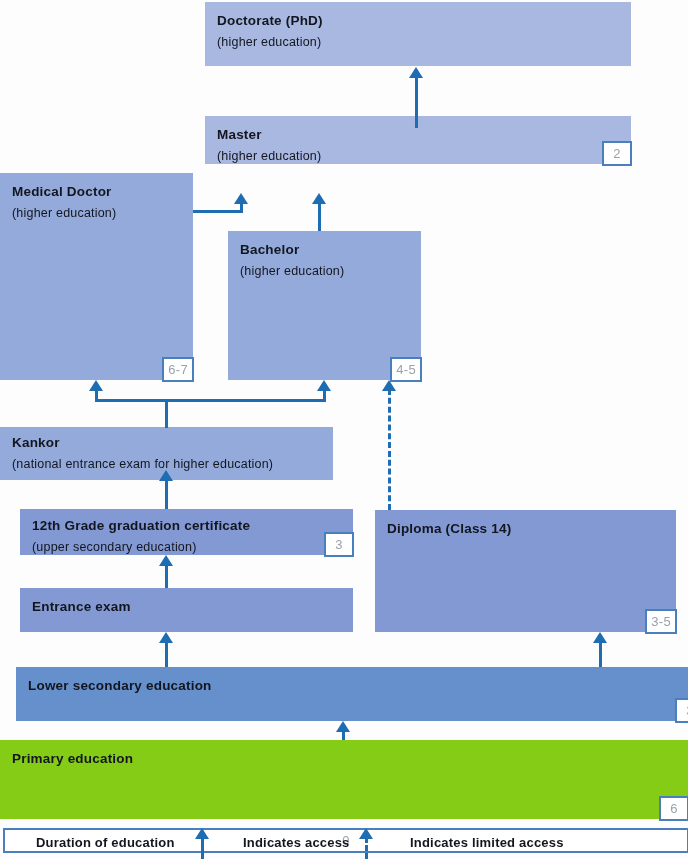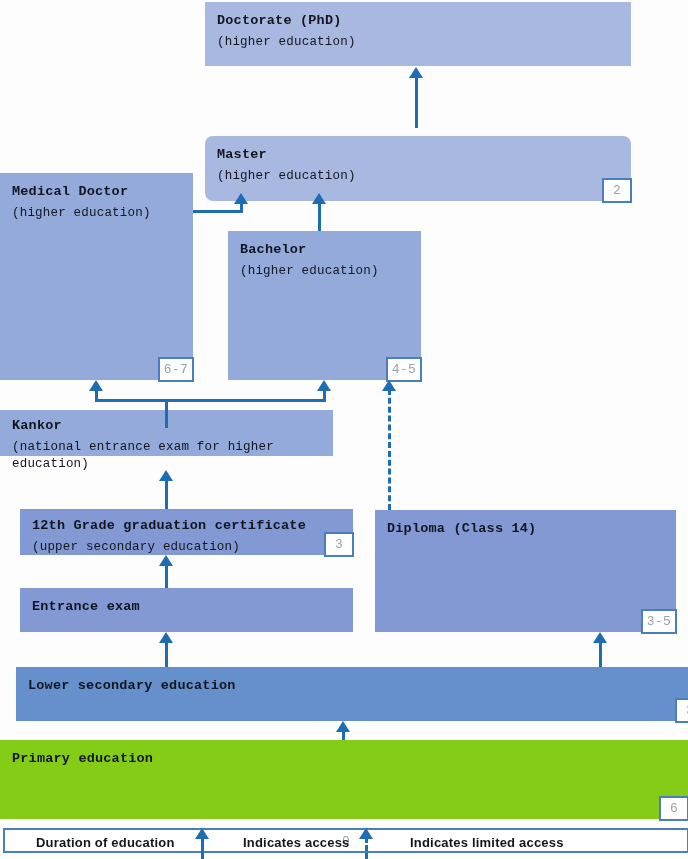--- a/index.html
+++ b/index.html
@@ -1,33 +1,33 @@
 <!DOCTYPE html>
 <html><head>
 <meta charset="utf-8">
 <style>
   html,body{margin:0;padding:0;background:#fdfdfe;}
   body{font-family:"Liberation Sans", sans-serif;}
   #stage{position:relative;width:688px;height:859px;background:#fdfdfe;overflow:hidden;}
 
-  .node{position:absolute;box-sizing:border-box;padding:9px 12px 8px 12px;font-family:Liberation Mono, monospace;}
+  .node{position:absolute;box-sizing:border-box;padding:9px 12px 8px 12px;}
   .node .t{font-size:13.5px;font-weight:bold;color:#14161f;line-height:1.45;letter-spacing:.2px;}
   .node .s{font-size:12.5px;font-weight:normal;color:#14161f;line-height:1.4;margin-top:3px;letter-spacing:.2px;}
 
   .tier1{background:#a9b8e1;}
   .tier2{background:#93aadb;}
   .tier3{background:#8299d3;margin-left:20px;}
   .tier4{background:#6590cb;}
   .tier5{background:#84cc16;}
 
   #box-doctorate{left:205px;top:2px;width:426px;height:64px;}
-  #box-master{left:205px;top:136px;width:426px;height:65px;border-radius:8px;}
+  #box-master{left:205px;top:116px;width:426px;height:48px;}
   #box-medical{left:0;top:173px;width:193px;height:207px;}
   #box-bachelor{left:228px;top:231px;width:193px;height:149px;}
-  #box-kankor{left:0;top:410px;width:333px;height:46px;padding-top:6px;}
+  #box-kankor{left:0;top:427px;width:333px;height:53px;padding-top:6px;}
   #box-grade12{left:0;top:509px;width:333px;height:46px;padding-top:7px;}
   #box-diploma{left:355px;top:510px;width:301px;height:122px;}
   #box-entrance{left:0;top:588px;width:333px;height:44px;}
   #box-lower{left:16px;top:667px;width:688px;height:54px;}
   #box-primary{left:0;top:740px;width:688px;height:79px;}
 
   .badge{position:absolute;right:-1px;bottom:-2px;min-width:18px;height:21px;padding:0 4px;
          background:#ffffff;border:2px solid #4a7fbd;color:#9aa2ab;font-size:13px;
          line-height:21px;text-align:center;letter-spacing:.3px;}
 

